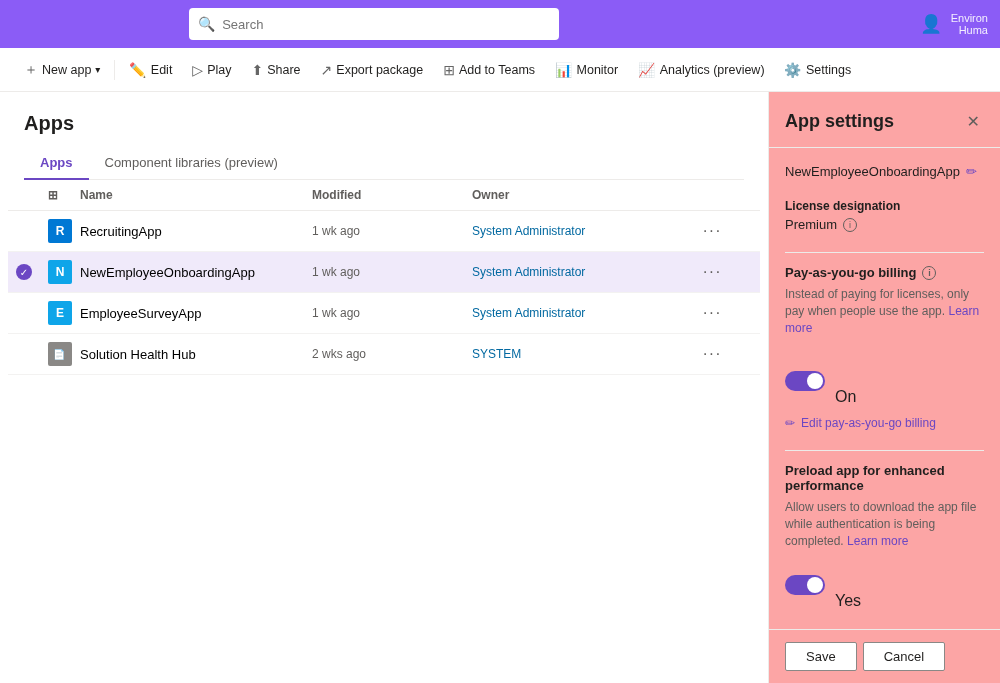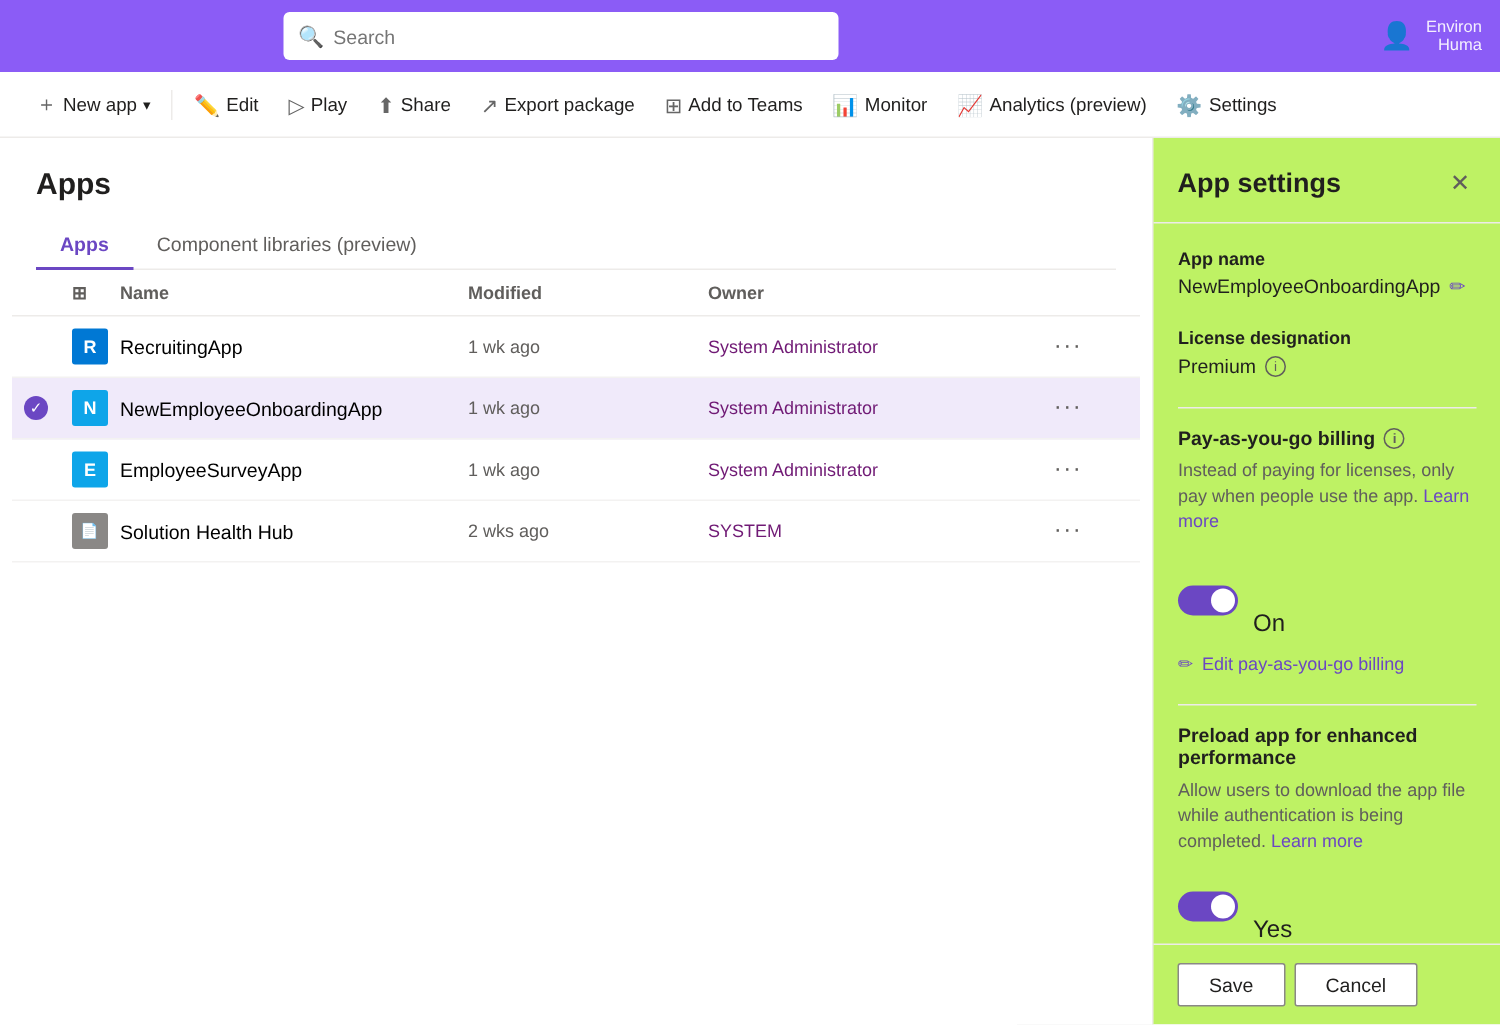--- a/index.html
+++ b/index.html
@@ -170,26 +170,26 @@
       border: none;
       cursor: pointer;
       color: #605e5c;
       font-size: 16px;
       padding: 2px 4px;
       border-radius: 2px;
       letter-spacing: 1px;
     }
     .cell-name { font-size: 13px; color: #000000; }
     .cell-modified { font-size: 12px; color: #605e5c; }
-    .cell-owner { font-size: 12px; color: #701a75; }
+    .cell-owner { font-size: 12px; color: #0369a1; }
 
     
     .settings-panel {
       width: 232px;
-      background: #bef264;
+      background: #fca5a5;
       border-left: 1px solid #edebe9;
       display: flex;
       flex-direction: column;
       flex-shrink: 0;
     }
     .settings-header {
       display: flex;
       align-items: center;
       justify-content: space-between;
       padding: 16px 16px 12px;
@@ -466,21 +466,20 @@
 
   <div class="settings-panel">
     <div class="settings-header">
       <div class="settings-title">App settings</div>
       <button class="close-btn">✕</button>
     </div>
 
     <div class="settings-body">
 
       <div class="settings-section">
-        <div class="settings-label">App name</div>
         <div class="settings-value">
           <span>NewEmployeeOnboardingApp</span>
           <span class="edit-icon">✏</span>
         </div>
       </div>
 
       <div class="settings-section">
         <div class="settings-label">License designation</div>
         <div class="settings-value">
           <span>Premium</span>

